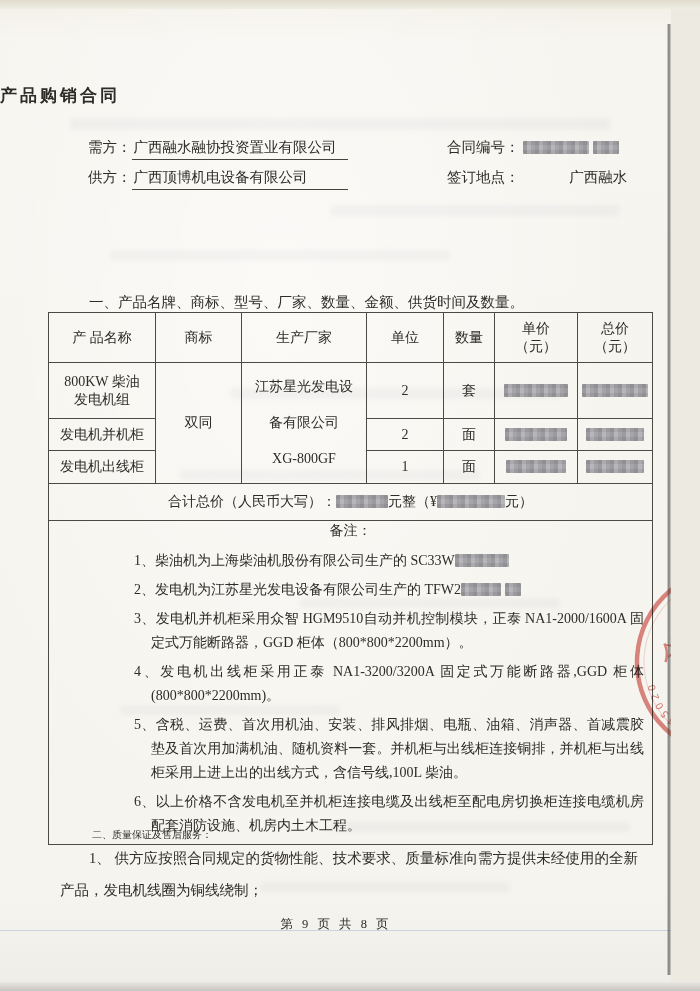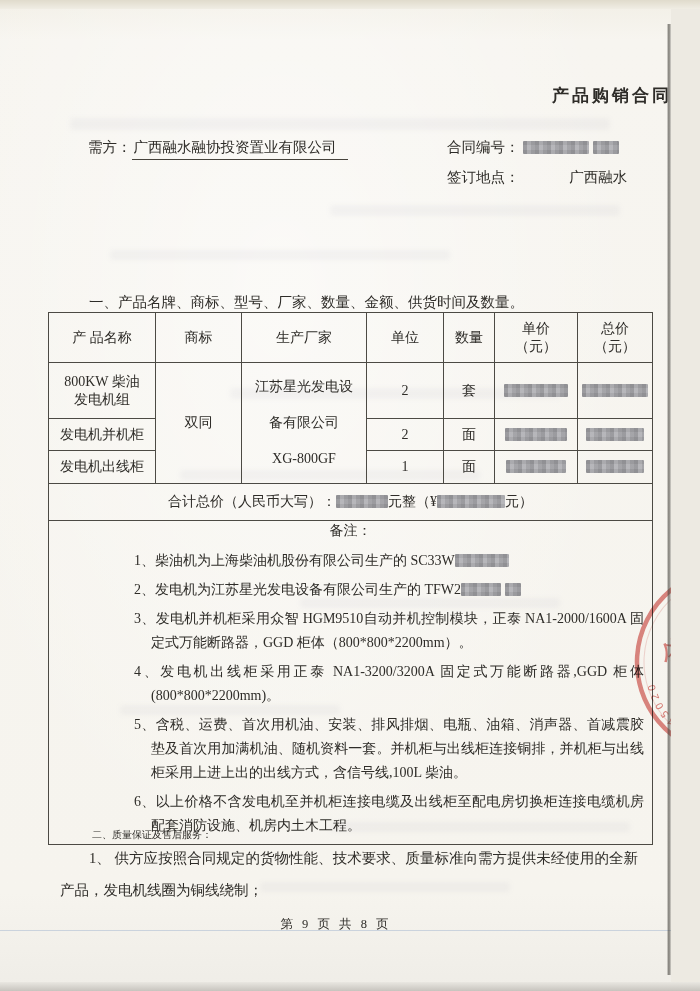--- a/index.html
+++ b/index.html
@@ -17,21 +17,21 @@
   }
   .edge-top{position:absolute;top:0;left:0;width:700px;height:9px;
     background:linear-gradient(180deg,#e0dbcc,#f0ede4);}
   .edge-bottom{position:absolute;bottom:0;left:0;width:700px;height:9px;
     background:linear-gradient(0deg,#c7c4be,#e9e7e1);}
   .fold-line{position:absolute;top:24px;bottom:16px;left:667px;width:4px;
     background:linear-gradient(90deg,rgba(95,92,85,.12),rgba(70,68,62,.7) 45%,rgba(95,92,85,.22));}
   .right-strip{position:absolute;top:0;bottom:0;left:671px;width:29px;background:#edeae2;}
   .bleed{position:absolute;background:rgba(105,115,145,.055);filter:blur(2.5px);border-radius:4px;}
 
-  .title{position:absolute;top:84px;left:0;width:672px;margin:0;text-align:right;
+  .title{position:absolute;top:84px;left:0;width:672px;margin:0;text-align:left;
     font-size:17px;font-weight:bold;letter-spacing:3px;}
 
   .line{position:absolute;font-size:14.5px;white-space:nowrap;}
   .underline-name{display:inline-block;min-width:210px;border-bottom:1.3px solid #46433c;
     padding:0 4px 2px 2px;}
   .meta-value{margin-left:46px;}
 
   .preamble{position:absolute;top:217px;left:60px;width:570px;margin:0;
     font-size:14.5px;line-height:23.8px;text-indent:2em;text-align:justify;}
   .sec1{position:absolute;top:293px;left:60px;width:580px;margin:0;
@@ -88,20 +88,23 @@
 
   <h1 class="title">产品购销合同</h1>
 
   <div class="line" style="top:138px;left:447px">
     <span>合同编号：</span>
     <span class="redact" style="width:66px"></span>
     <span class="redact" style="width:26px"></span>
   </div>
   <div class="line" style="top:138px;left:88px">
     <span>需方：</span><span class="underline-name">广西融水融协投资置业有限公司</span>
+  </div>
+  <div class="line" style="top:168px;left:88px">
+    <span>供方：</span><span class="underline-name">广西顶博机电设备有限公司</span>
   </div>
   <div class="line" style="top:168px;left:447px">
     <span>签订地点：</span>
     <span class="meta-value">广西融水</span>
   </div>
 
   <p class="sec1">一、产品名牌、商标、型号、厂家、数量、金额、供货时间及数量。</p>
 
   <table class="products">
     <colgroup>

